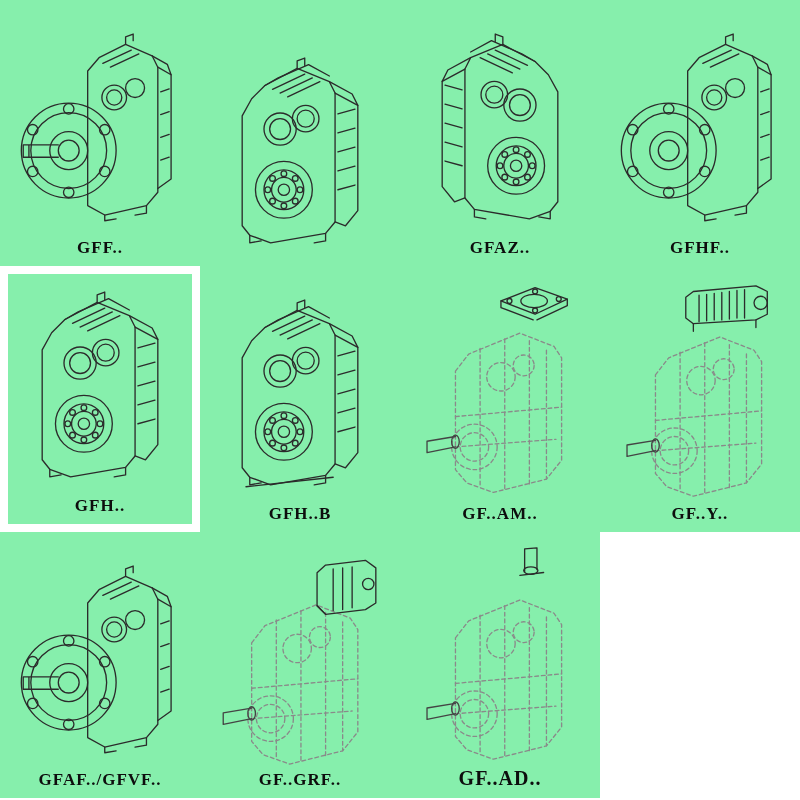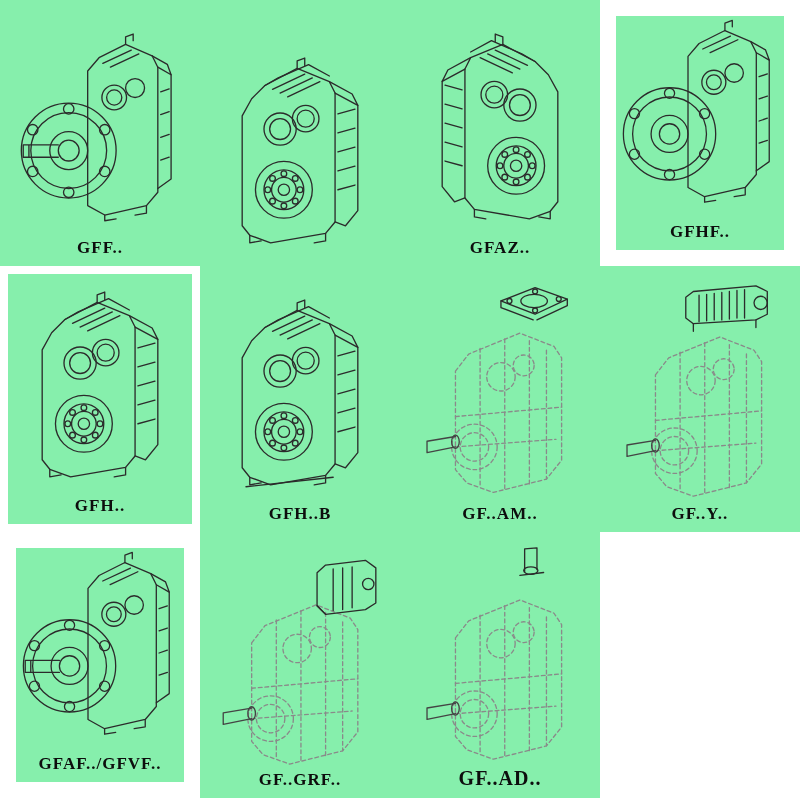--- a/index.html
+++ b/index.html
@@ -168,21 +168,21 @@
       <svg class="draw" viewBox="0 0 182 230">
         <g transform="translate(182,0) scale(-1,1)">
           <use href="#housing-front"></use>
             <use href="#bores-front"></use>
         </g>
       </svg>
     </div>
     <figcaption class="label">GFAZ..</figcaption>
   </figure>
 
-  <figure class="cell" style="margin:16px">
+  <figure class="cell" style="margin:0">
     <div class="drawing">
       <svg class="draw" viewBox="0 0 182 230">
         <use href="#flange-body"></use>
       </svg>
     </div>
     <figcaption class="label">GFHF..</figcaption>
   </figure>
 
   <figure class="cell" style="margin:8px">
     <div class="drawing">
@@ -218,21 +218,21 @@
   <figure class="cell" style="margin:0">
     <div class="drawing">
       <svg class="draw" viewBox="0 0 182 230">
         <use href="#dashed-unit" transform="translate(0,26)"></use>
         <use href="#motor-top"></use>
       </svg>
     </div>
     <figcaption class="label">GF..Y..</figcaption>
   </figure>
 
-  <figure class="cell" style="margin:16px">
+  <figure class="cell" style="margin:0">
     <div class="drawing">
       <svg class="draw" viewBox="0 0 182 230">
         <use href="#flange-body"></use>
           <use href="#flange-shaft"></use>
       </svg>
     </div>
     <figcaption class="label">GFAF../GFVF..</figcaption>
   </figure>
 
 

